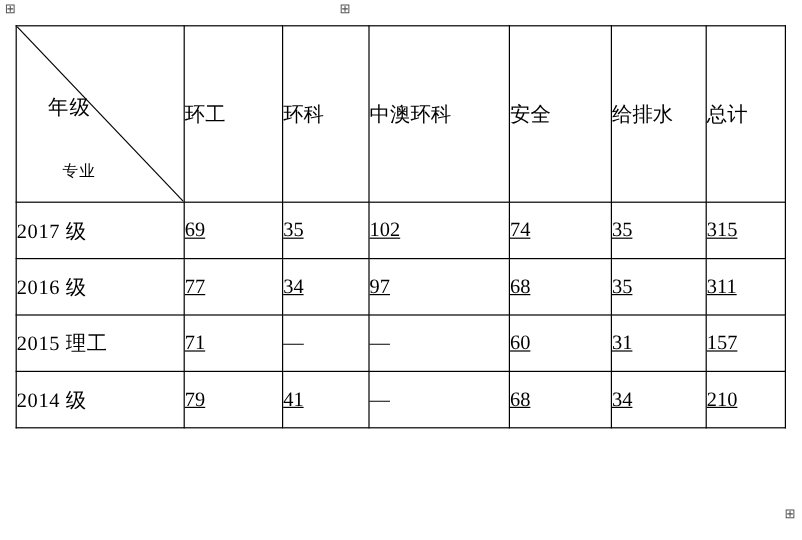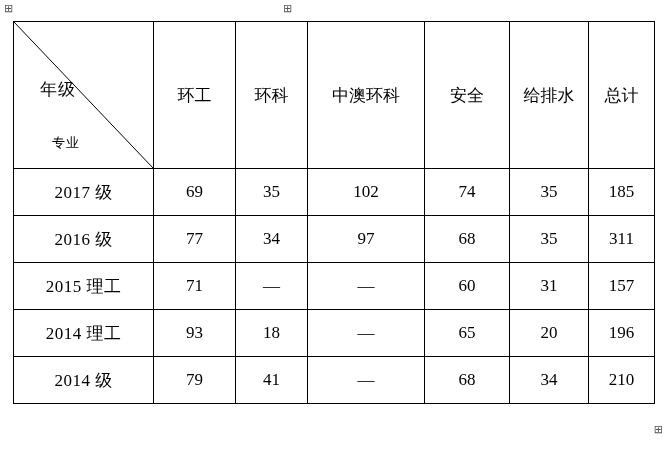--- a/index.html
+++ b/index.html
@@ -37,21 +37,21 @@
     top: 21px;
     width: 641px;
   }
   table.data {
     border-collapse: collapse;
     width: 641px;
     table-layout: fixed;
   }
   table.data td {
     border: 1px solid #000000;
-    text-align: center;
+    text-align: left;
     vertical-align: middle;
     font-size: 17px;
     color: #000000;
     padding: 0;
     height: 46px;
   }
   table.data tr.header-row td {
     height: 146px;
     font-size: 17px;
   }
@@ -76,20 +76,21 @@
   }
   .corner .lbl-major {
     position: absolute;
     left: 38px;
     top: 112px;
     font-size: 13px;
     letter-spacing: 1px;
   }
   .num {
     font-family: "Liberation Serif", serif;
+    text-decoration: underline;
   }
   .dash {
     font-family: "Liberation Serif", serif;
   }
   .rowlabel {
     letter-spacing: 0.5px;
     margin-top: 29px;
   }
   
   col.c0 { width: 140px; }
@@ -137,21 +138,21 @@
           <td>总计</td>
         </tr>
 
         <tr>
           <td class="rowlabel">2017 级</td>
           <td class="num">69</td>
           <td class="num">35</td>
           <td class="num">102</td>
           <td class="num">74</td>
           <td class="num">35</td>
-          <td class="num">185</td>
+          <td class="num">315</td>
         </tr>
 
         <tr>
           <td class="rowlabel">2016 级</td>
           <td class="num">77</td>
           <td class="num">34</td>
           <td class="num">97</td>
           <td class="num">68</td>
           <td class="num">35</td>
           <td class="num">311</td>
@@ -161,29 +162,20 @@
           <td class="rowlabel">2015 理工</td>
           <td class="num">71</td>
           <td class="dash">—</td>
           <td class="dash">—</td>
           <td class="num">60</td>
           <td class="num">31</td>
           <td class="num">157</td>
         </tr>
 
 
-        <tr>
-          <td class="rowlabel">2014 理工</td>
-          <td class="num">93</td>
-          <td class="num">18</td>
-          <td class="dash">—</td>
-          <td class="num">65</td>
-          <td class="num">20</td>
-          <td class="num">196</td>
-        </tr>
 
         <tr>
           <td class="rowlabel">2014 级</td>
           <td class="num">79</td>
           <td class="num">41</td>
           <td class="dash">—</td>
           <td class="num">68</td>
           <td class="num">34</td>
           <td class="num">210</td>
         </tr>

